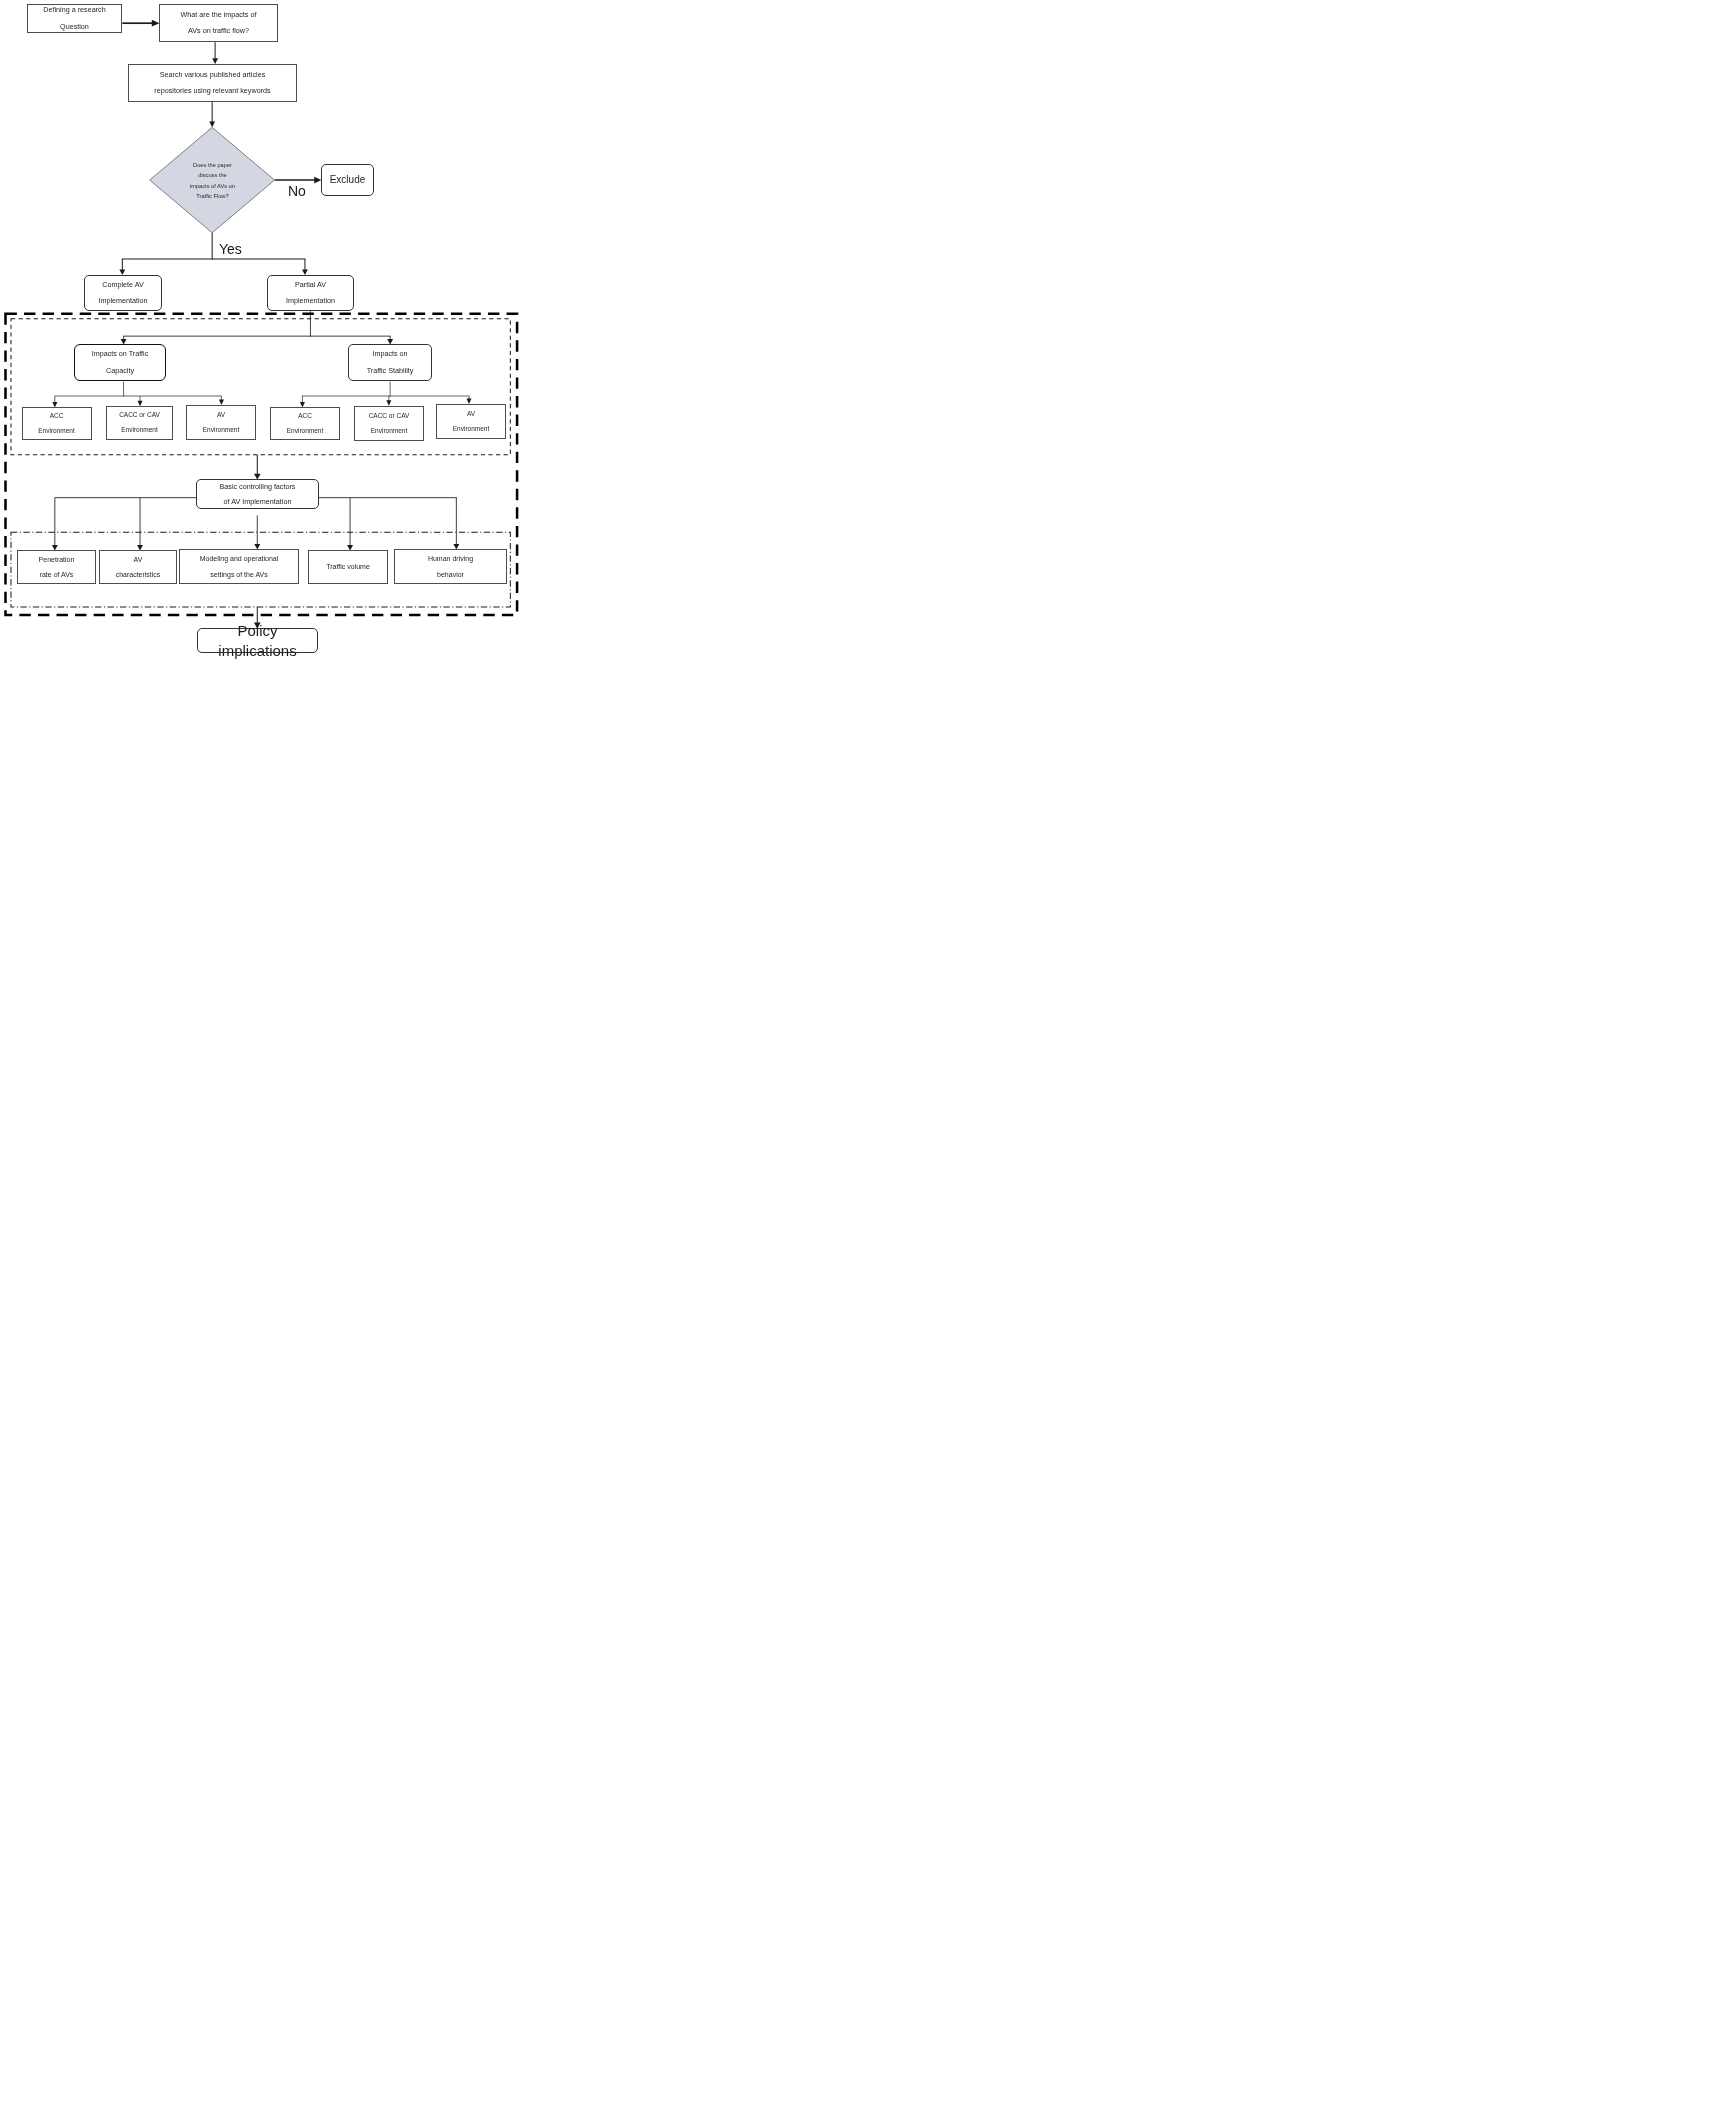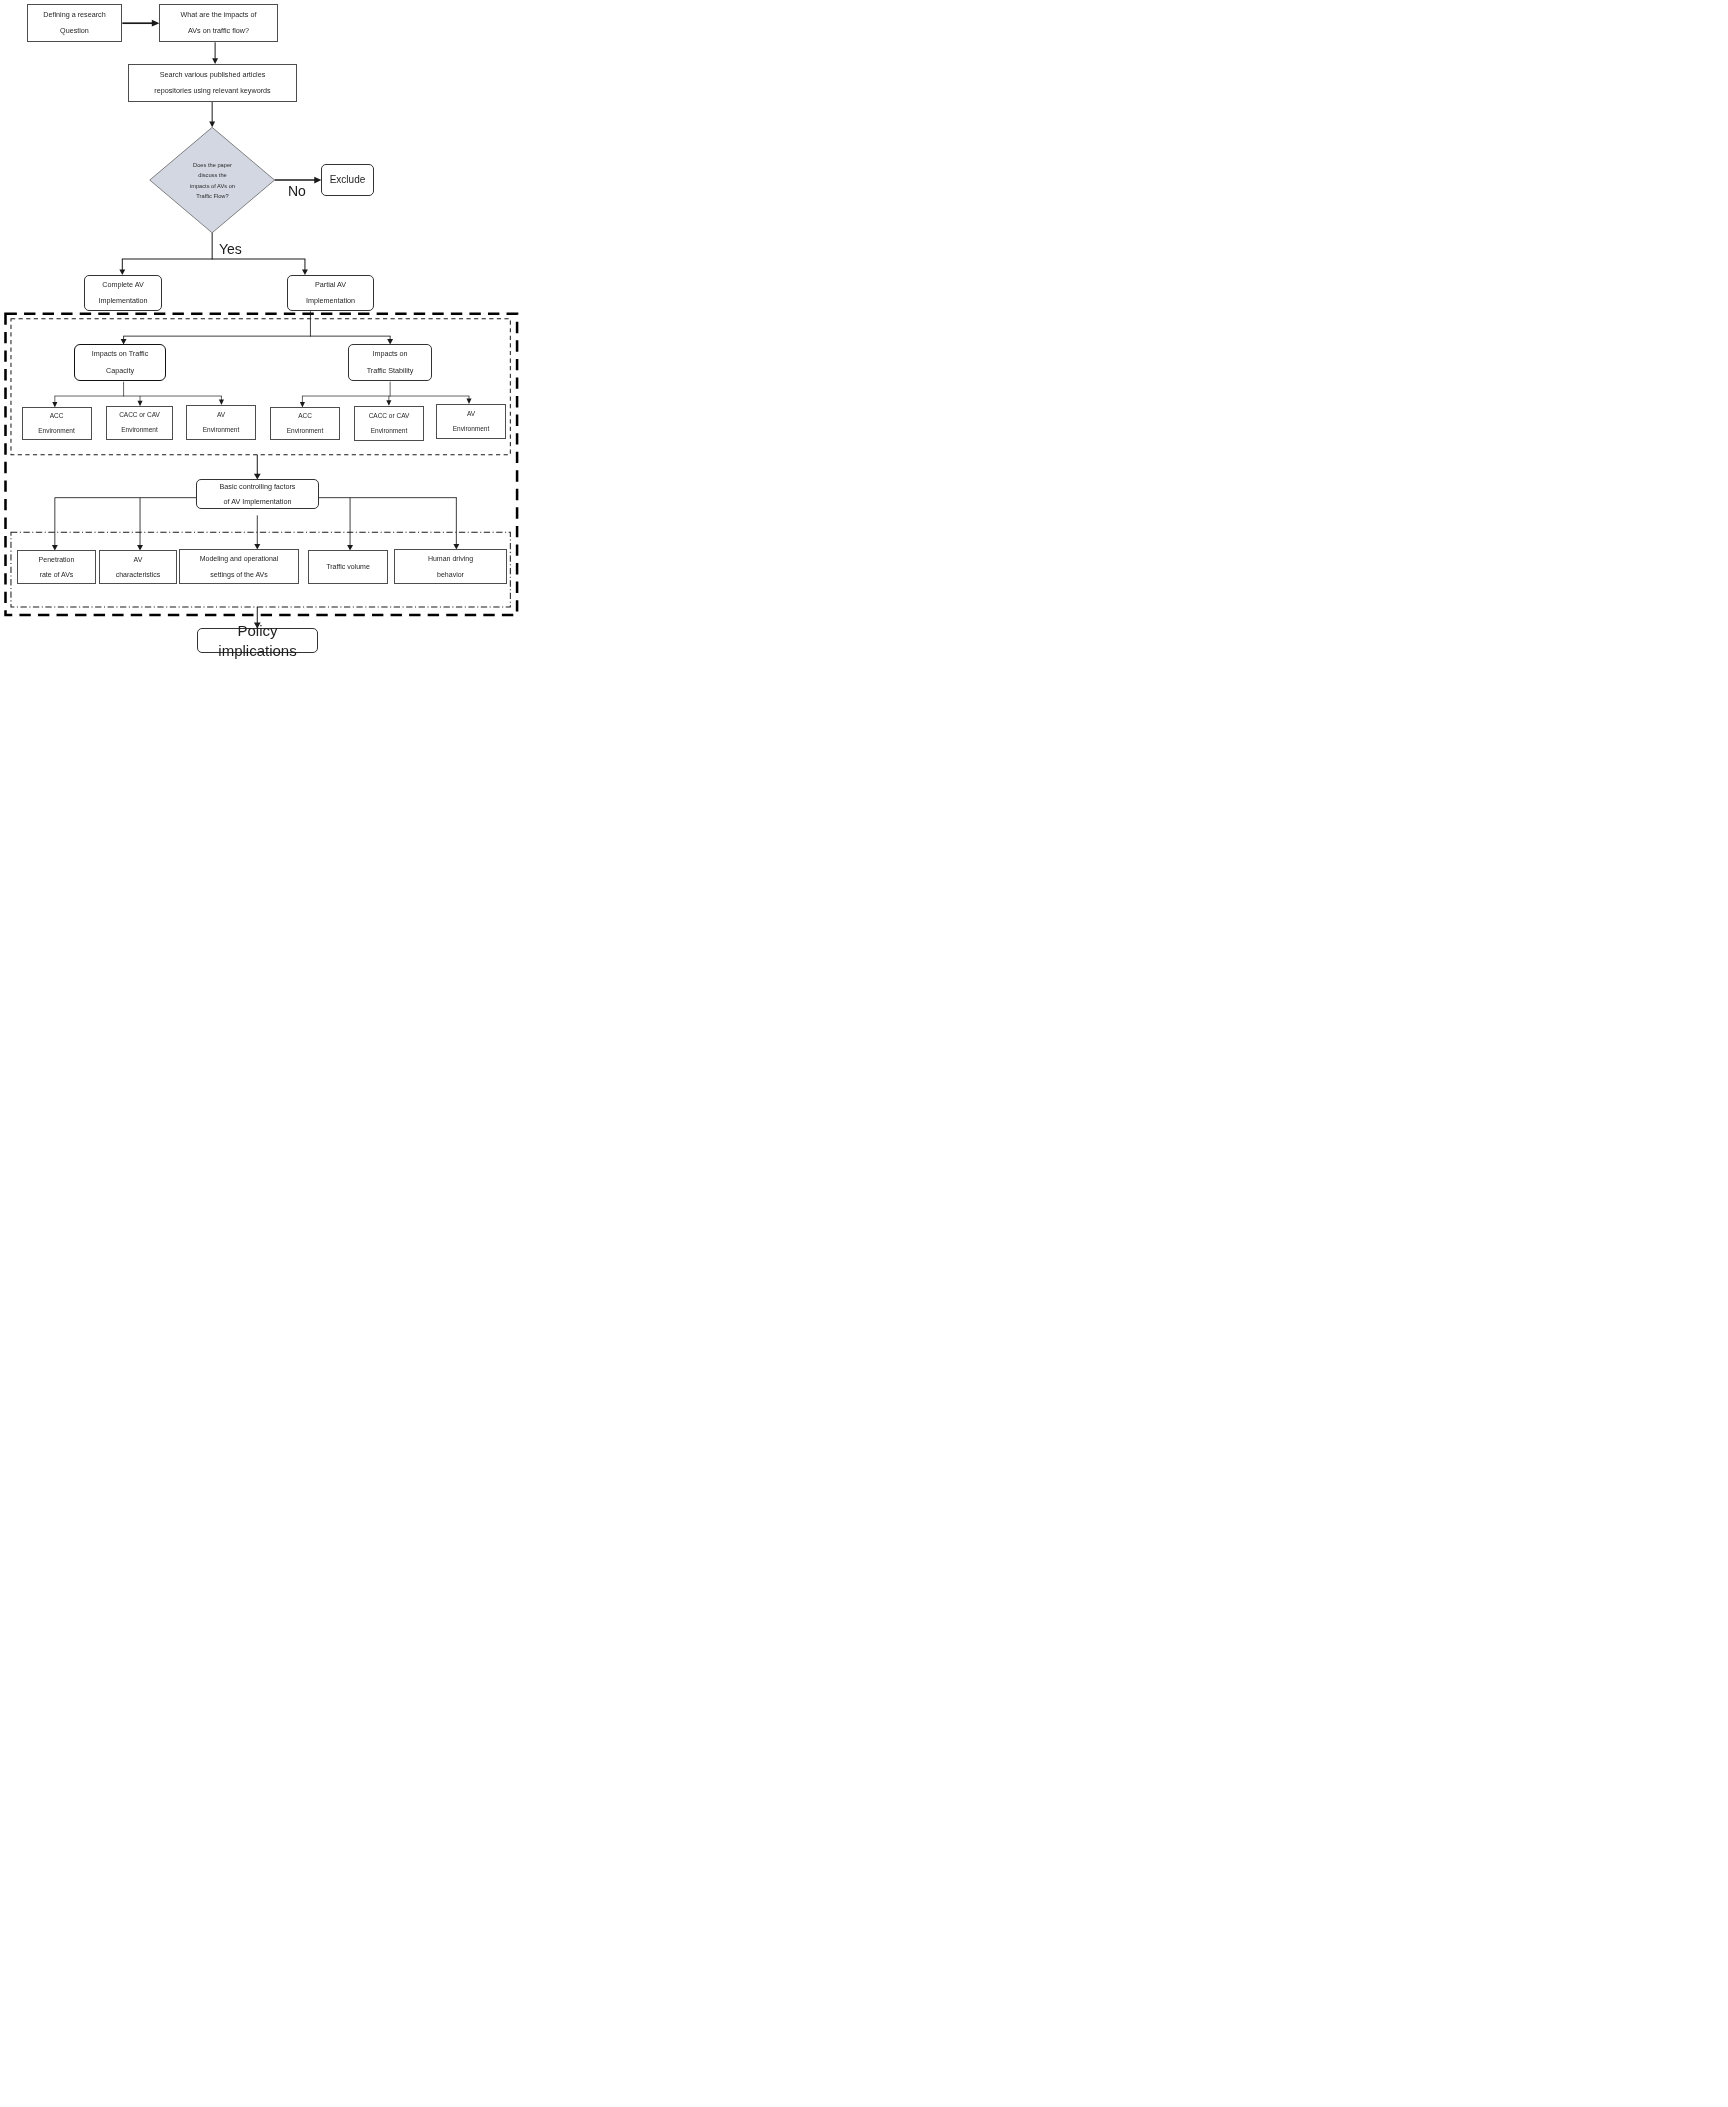--- a/index.html
+++ b/index.html
@@ -109,21 +109,21 @@
       <polygon points="332,1305 325,1292 339,1292"></polygon>
       <polygon points="610,1303 603,1290 617,1290"></polygon>
       <polygon points="830,1305 823,1292 837,1292"></polygon>
       <polygon points="1082,1303 1075,1290 1089,1290"></polygon>
       <polygon points="610,1490 602,1476 618,1476"></polygon>
     </g>
 
     <polygon id="decision-diamond" points="503,302 651,427 503,552 355,427" fill="#d2d7e1" stroke="#4a4a4a" stroke-width="1.6"></polygon>
   </svg>
 
-  <div class="node" style="left:27px; top:4.2px; width:95px; height:38px;">Defining a research
+  <div class="node" style="left:27px; top:4.2px; width:95px; height:29px;">Defining a research
 Question</div>
 
   <div class="node" style="left:159px; top:4.2px; width:119px; height:38px;">What are the impacts of
 AVs on traffic flow?</div>
 
   <div class="node" style="left:128px; top:64px; width:169px; height:38px;">Search various published articles
 repositories using relevant keywords</div>
 
   <div class="diamond-label" style="left:168px; top:153px; width:89px; height:55px;">Does the paper
 discuss the
@@ -132,21 +132,21 @@
 
   <div class="edge-label" style="left:288px; top:183px;">No</div>
 
   <div class="edge-label" style="left:219px; top:241px;">Yes</div>
 
   <div class="node rounded" style="left:321px; top:164px; width:53px; height:32px; font-size:10px;">Exclude</div>
 
   <div class="node rounded" style="left:84px; top:275px; width:78px; height:36px;">Complete AV
 Implementation</div>
 
-  <div class="node rounded" style="left:267px; top:275px; width:87px; height:36px;margin-left:20px;">Partial AV
+  <div class="node rounded" style="left:267px; top:275px; width:87px; height:36px;">Partial AV
 Implementation</div>
 
   <div class="node thick" style="left:74px; top:344px; width:92px; height:37px;border-radius:6px;">Impacts on Traffic
 Capacity</div>
 
   <div class="node rounded" style="left:348px; top:344px; width:84px; height:37px;">Impacts on
 Traffic Stability</div>
 
   <div class="node env" style="left:21.5px; top:407px; width:70px; height:33px;">ACC
 Environment</div>

